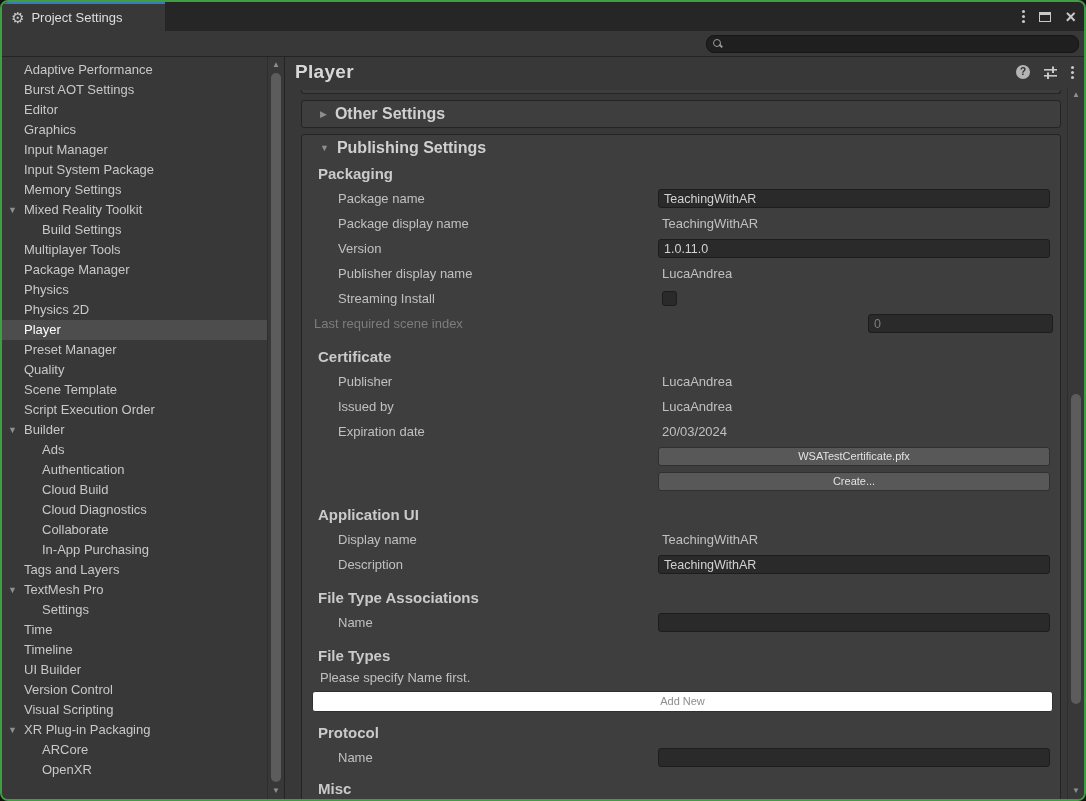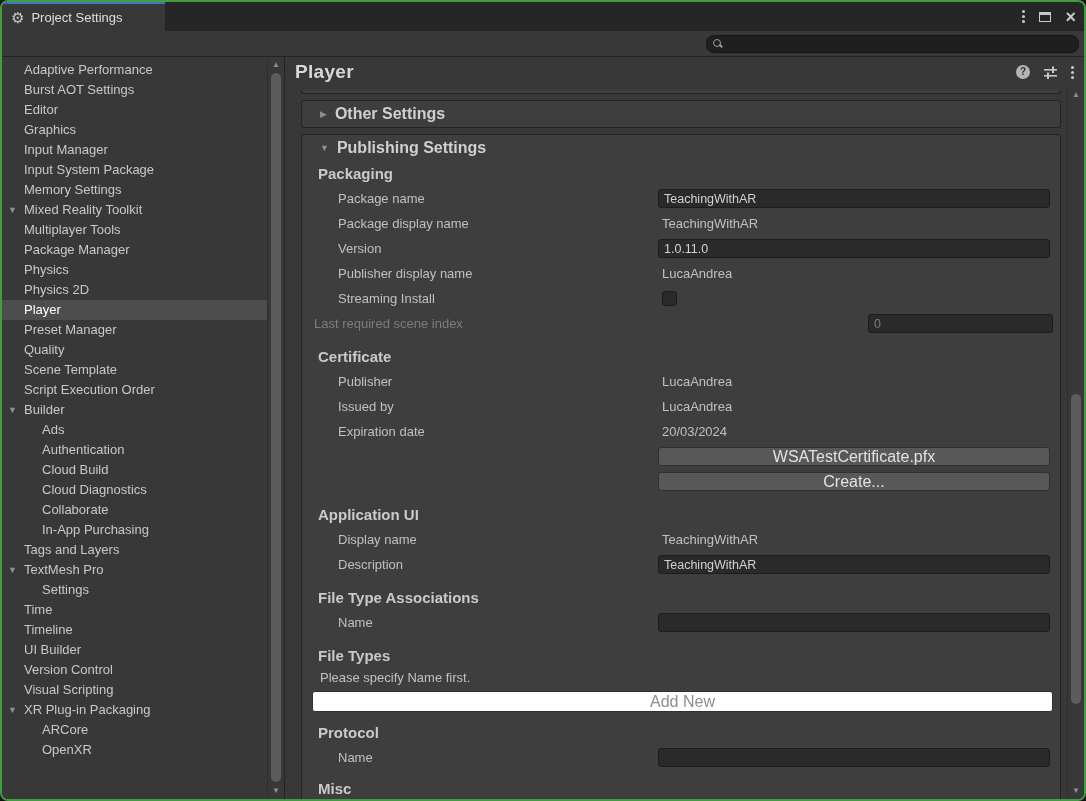--- a/index.html
+++ b/index.html
@@ -90,21 +90,21 @@
   .p-lbl.dim{ color:#7d7d7d; padding-left:12px; }
   .u-input{ width:392px; height:19px; background:#2a2a2a; border:1px solid #1d1d1d;
             border-radius:3px; color:#d2d2d2; font-size:12.5px; font-family:inherit;
             padding:0 5px; outline:none; }
   .u-input.short{ width:185px; margin-left:auto; margin-right:7px; }
   .u-input.dim{ color:#7d7d7d; }
   .p-text{ font-size:13px; color:#c0c0c0; padding-left:4px; }
   .u-check{ width:15px; height:15px; background:#2a2a2a; border:1px solid #1d1d1d;
             border-radius:3px; margin-left:4px; }
   .u-btn{ width:392px; height:19px; background:#585858; border:1px solid #303030;
-          border-radius:3px; color:#e2e2e2; font-size:16px; font-family:inherit;
+          border-radius:3px; color:#e2e2e2; font-size:11px; font-family:inherit;
           text-align:center; line-height:17px; cursor:default; }
   .btn-row{ height:25px; display:flex; align-items:center; padding-left:356px; }
   .notice-row{ height:20px; line-height:20px; padding-left:18px; font-size:13px; color:#c0c0c0; }
   .addnew-row{ height:26px; display:flex; align-items:center; padding:0 7px 0 10px; }
   .u-btn.wide{ flex:1; height:21px; background:#ffffff; color:#8d8d8d; line-height:19px; }
   .gap8{ height:8px; } .gap6{ height:6px; }
 </style>
 </head>
 <body>
 
@@ -133,20 +133,21 @@
 
     <div class="sidebar" id="sidebar">
         <div class="side-item"><span>Adaptive Performance</span></div>
         <div class="side-item"><span>Burst AOT Settings</span></div>
         <div class="side-item"><span>Editor</span></div>
         <div class="side-item"><span>Graphics</span></div>
         <div class="side-item"><span>Input Manager</span></div>
         <div class="side-item"><span>Input System Package</span></div>
         <div class="side-item"><span>Memory Settings</span></div>
         <div class="side-item"><span class="side-tri">▼</span><span>Mixed Reality Toolkit</span></div>
+        <div class="side-item child"><span>Build Settings</span></div>
         <div class="side-item"><span>Multiplayer Tools</span></div>
         <div class="side-item"><span>Package Manager</span></div>
         <div class="side-item"><span>Physics</span></div>
         <div class="side-item"><span>Physics 2D</span></div>
         <div class="side-item selected"><span>Player</span></div>
         <div class="side-item"><span>Preset Manager</span></div>
         <div class="side-item"><span>Quality</span></div>
         <div class="side-item"><span>Scene Template</span></div>
         <div class="side-item"><span>Script Execution Order</span></div>
         <div class="side-item"><span class="side-tri">▼</span><span>Builder</span></div>

